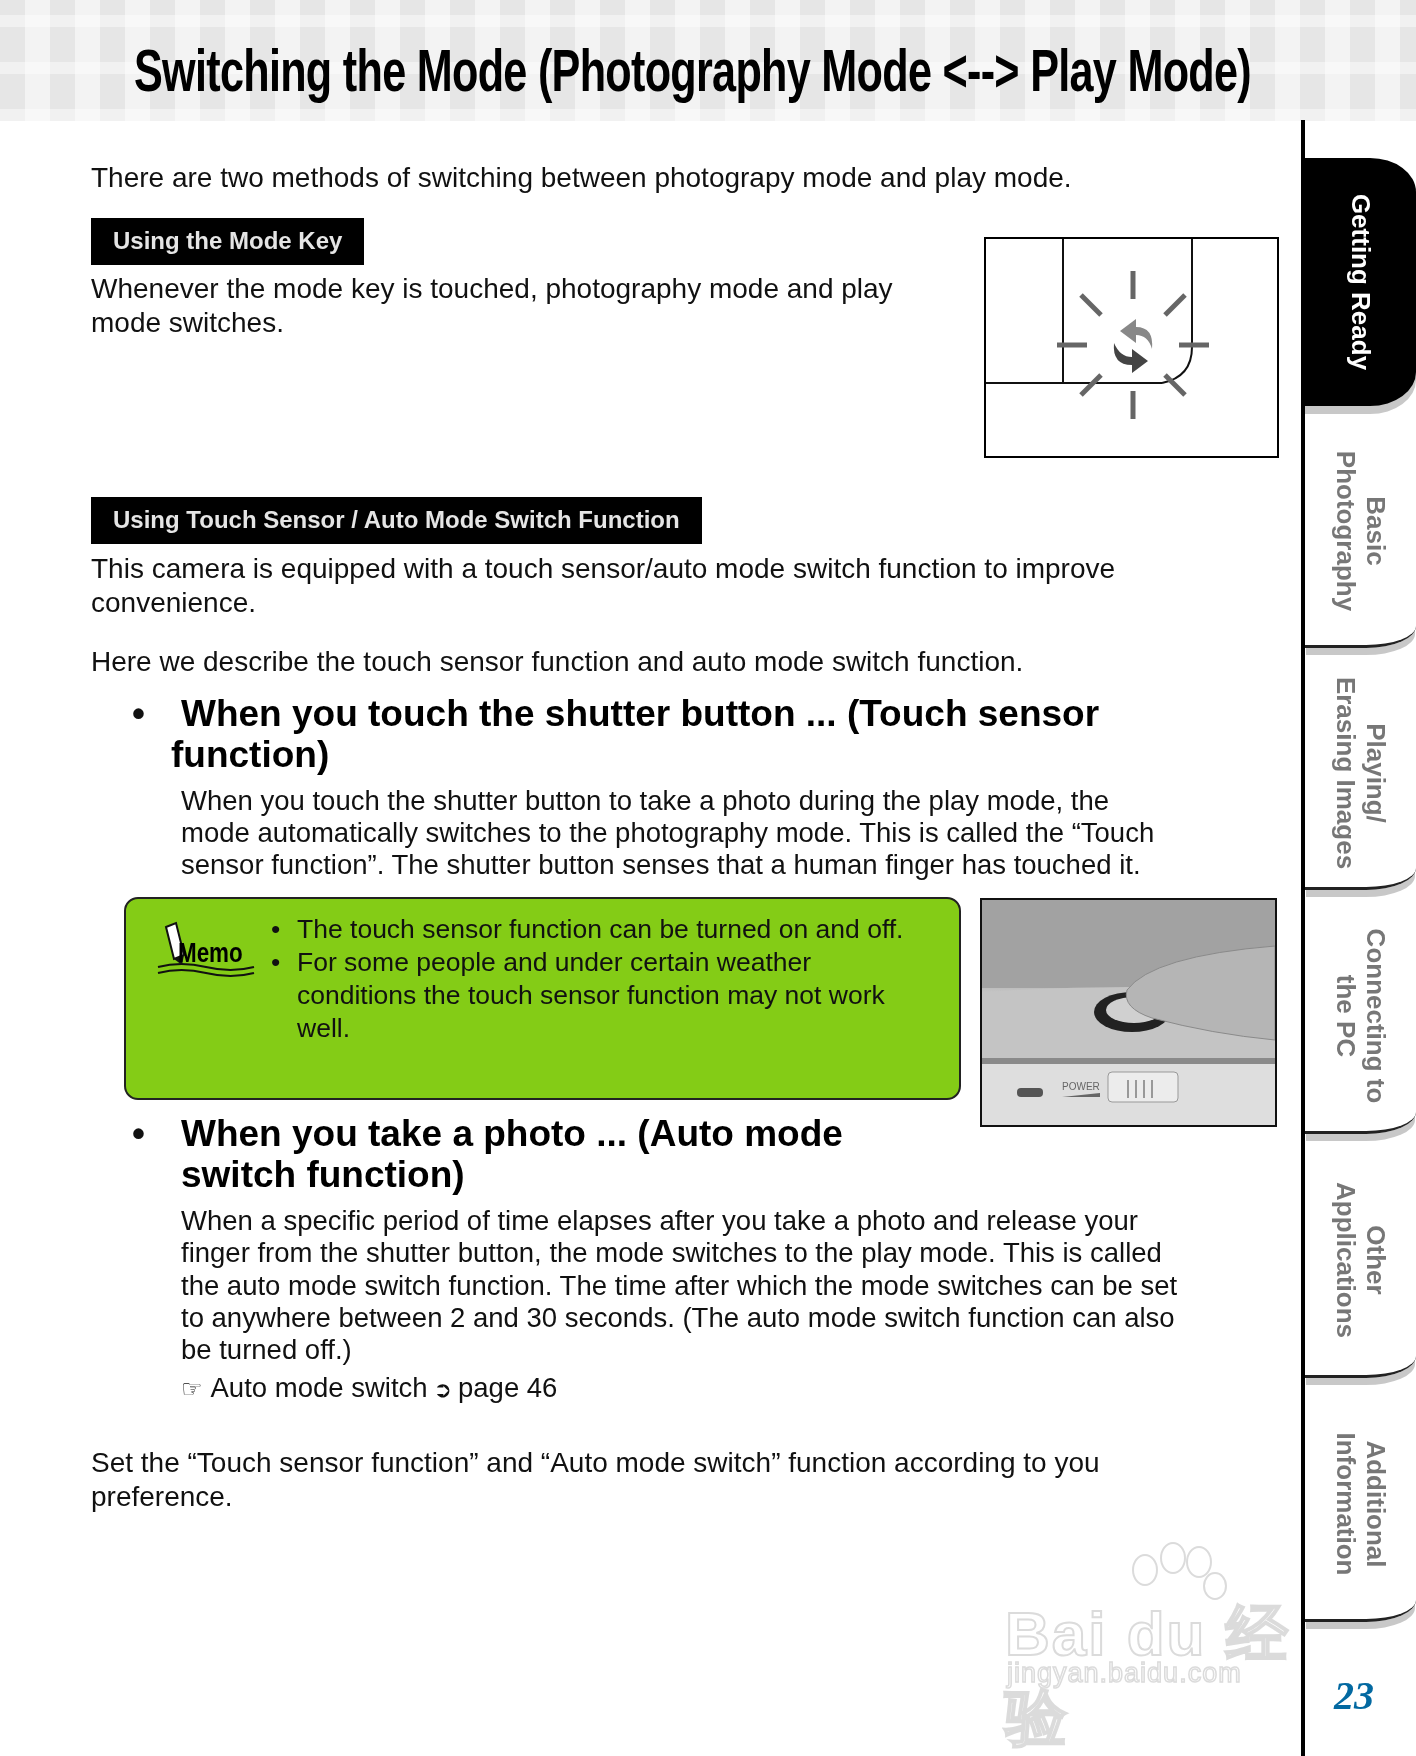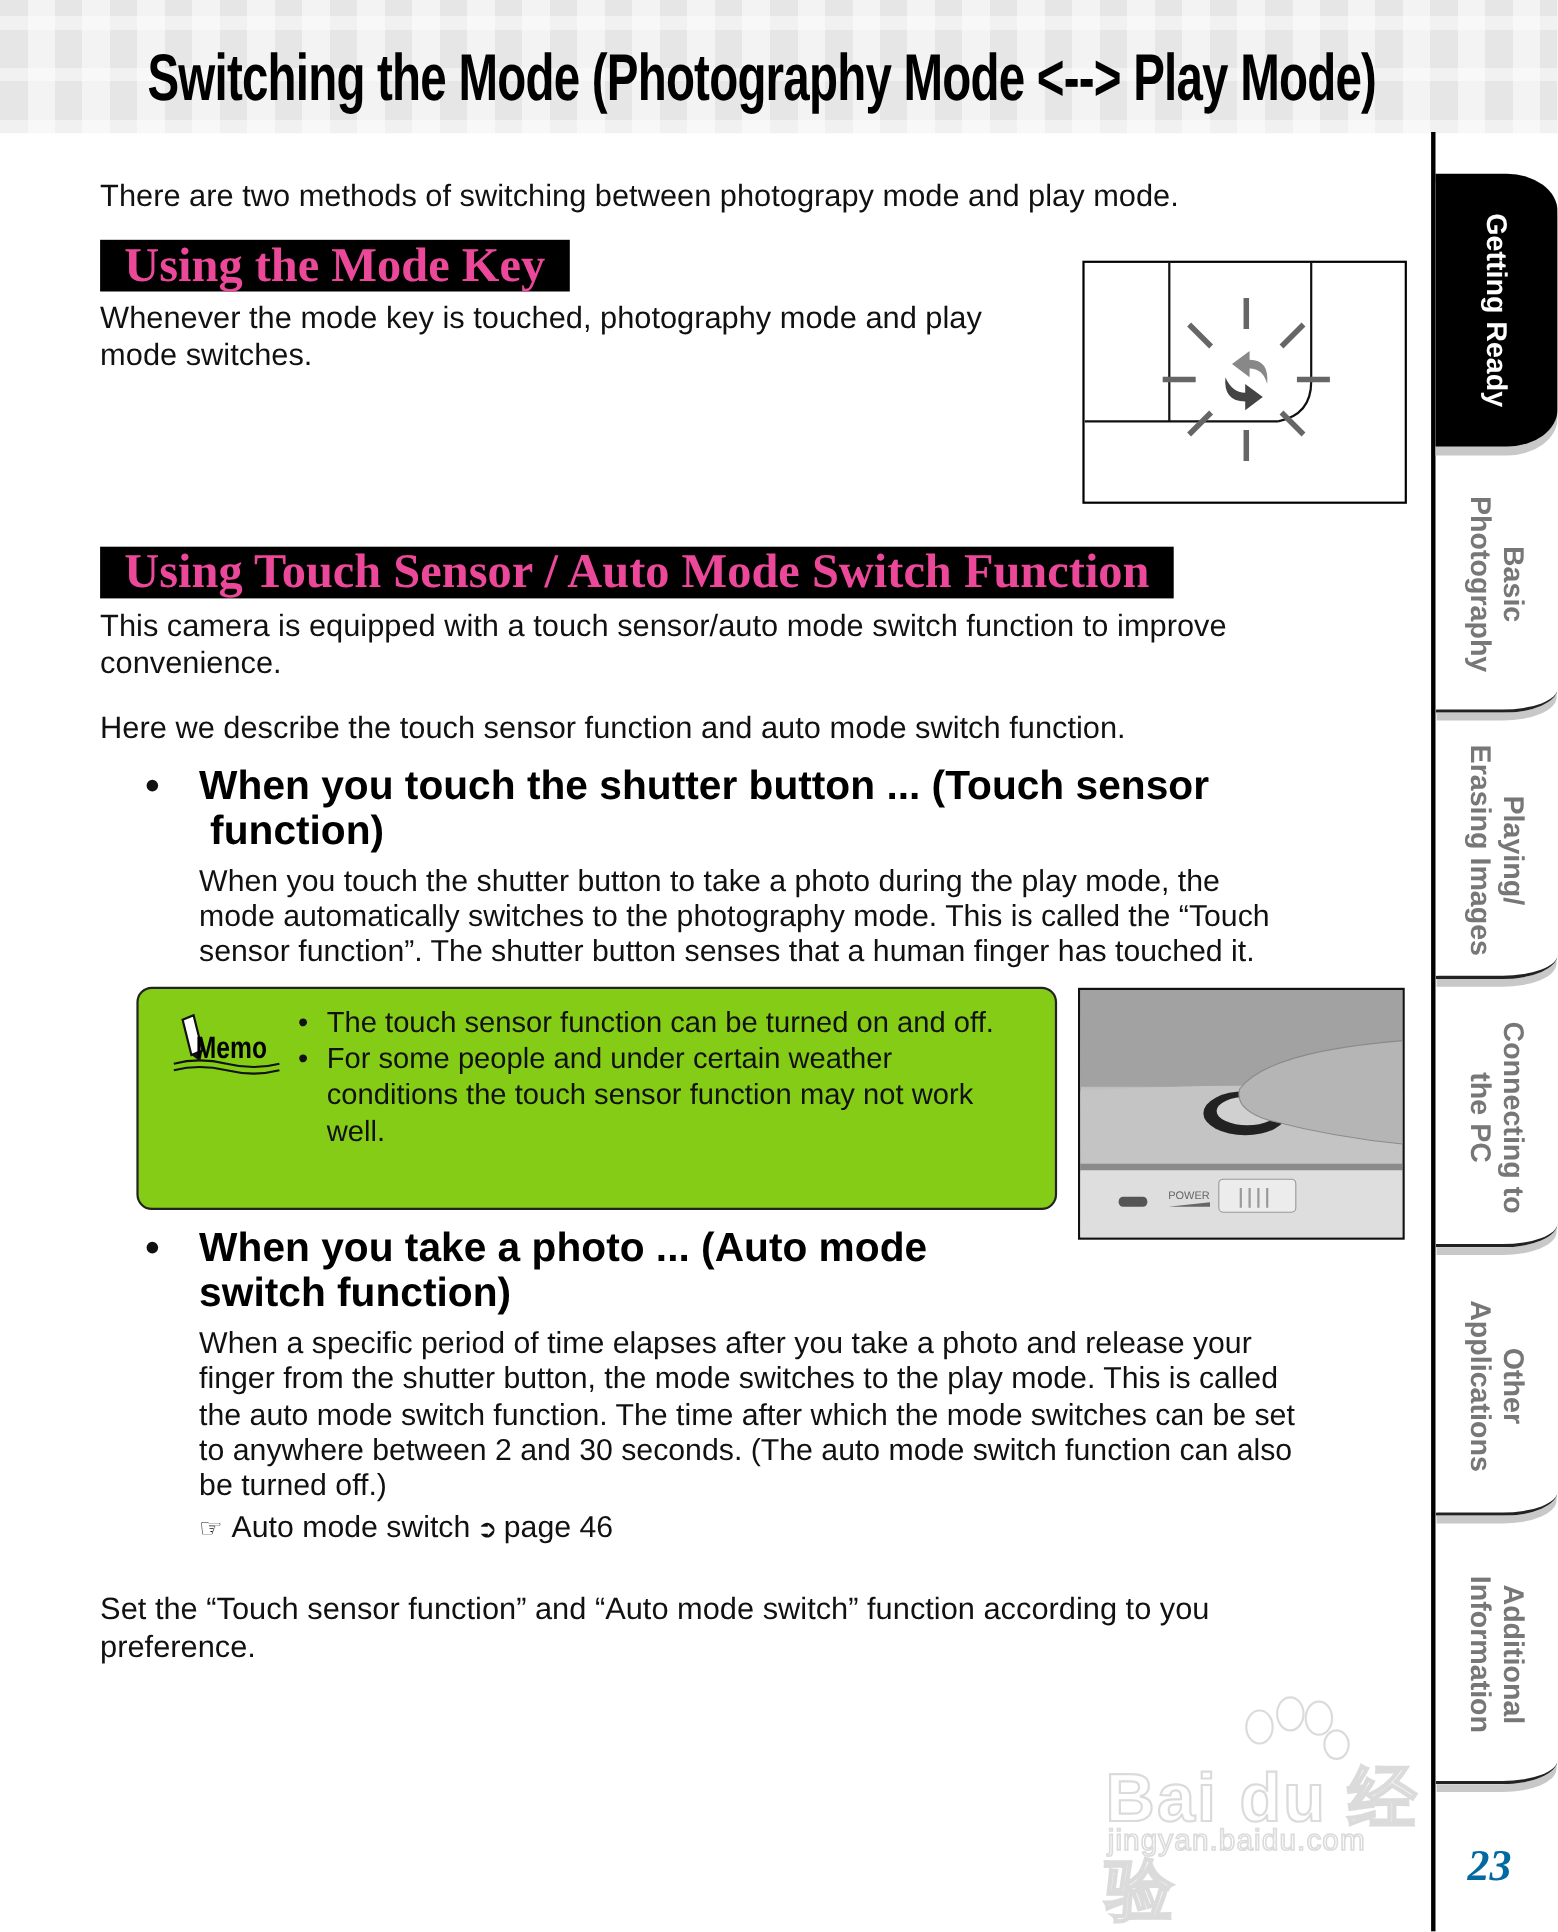--- a/index.html
+++ b/index.html
@@ -22,24 +22,23 @@
     font-family: "Liberation Sans", sans-serif; font-weight: bold;
     font-size: 60px; letter-spacing: -1px; line-height: 70px;
     transform: scaleX(0.72); transform-origin: left top; white-space: nowrap;
     z-index: 2; color: #000;
   }
 
   .divider { position: absolute; left: 1301px; top: 120px; width: 4px; height: 1636px; background: #000; }
 
   .p { position: absolute; font-size: 28px; line-height: 34px; color: #111; }
   .hdr {
-    position: absolute; background: #000; color: #ec4899; font-weight: bold;
-    font-size: 44px; line-height: 46px; height: 47px; padding: 0 22px;
+    position: absolute; background: #000; color: #e5e5e5; font-weight: bold;
+    font-size: 24px; line-height: 46px; height: 47px; padding: 0 22px;
     white-space: nowrap;
-    font-family: Liberation Serif, serif;
   }
   .bullet-head {
     position: absolute; font-weight: bold; font-size: 37px; line-height: 41px; color: #000;
   }
   .bullet-dot { position: absolute; font-weight: bold; font-size: 37px; line-height: 41px; }
   .body { position: absolute; font-size: 27.5px; line-height: 32.5px; color: #111; }
 
   .ref-icon { font-size: 24px; margin-right: 8px; }
   .arrow-icon { font-size: 22px; margin: 0 6px; }
 
@@ -139,21 +138,21 @@
   </svg>
 </div>
 
 <div class="hdr" style="left:91px; top:497px;">Using Touch Sensor / Auto Mode Switch Function</div>
 <div class="p" style="left:91px; top:552px;">This camera is equipped with a touch sensor/auto mode switch function to improve</div>
 <div class="p" style="left:91px; top:586px;">convenience.</div>
 <div class="p" style="left:91px; top:621px;margin-top:24px;">Here we describe the touch sensor function and auto mode switch function.</div>
 
 <span class="bullet-dot" style="left:132px; top:693px;">•</span>
 <div class="bullet-head" style="left:181px; top:693px;">When you touch the shutter button ... (Touch sensor</div>
-<div class="bullet-head" style="left:191px; top:734px;">function)</div>
+<div class="bullet-head" style="left:171px; top:734px;">function)</div>
 <div class="body" style="left:181px; top:785px;">When you touch the shutter button to take a photo during the play mode, the</div>
 <div class="body" style="left:181px; top:817px;">mode automatically switches to the photography mode. This is called the “Touch</div>
 <div class="body" style="left:181px; top:849px;">sensor function”. The shutter button senses that a human finger has touched it.</div>
 
 <div class="memo-box">
   <svg class="memo-icon" viewBox="0 0 100 62">
     <path d="M10 6 L20 2 L28 34 L18 38 Z" fill="#fff" stroke="#111" stroke-width="2"></path>
     <path d="M18 38 L28 34 L26 44 Z" fill="#111"></path>
     <path d="M2 46 Q25 40 50 46 T98 46" fill="none" stroke="#111" stroke-width="2"></path>
     <path d="M2 52 Q25 46 50 52 T98 52" fill="none" stroke="#111" stroke-width="2"></path>

